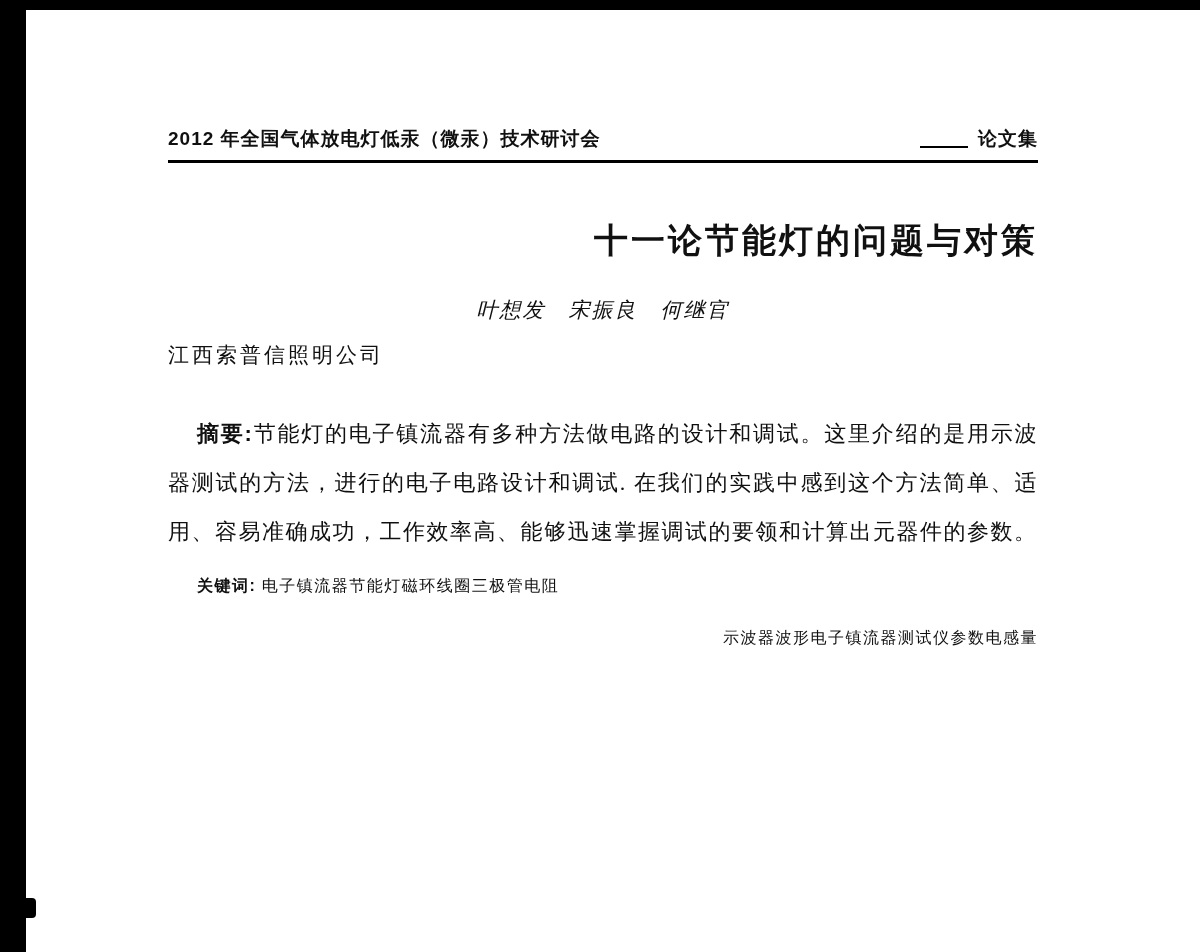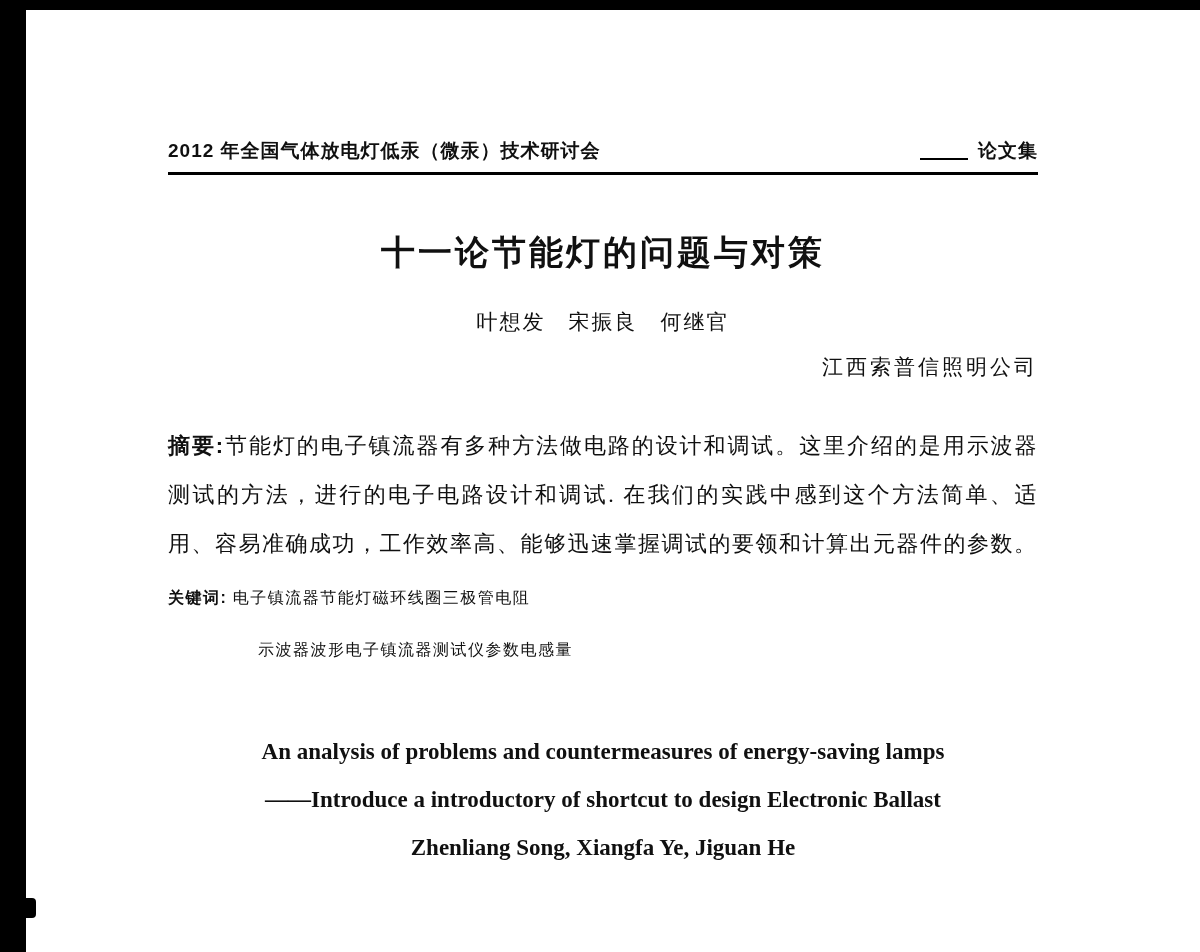--- a/index.html
+++ b/index.html
@@ -33,21 +33,21 @@
     position: absolute;
     left: 24px; top: 898px;
     width: 12px; height: 20px;
     background: #000;
     border-radius: 0 4px 4px 0;
   }
 
   .content {
     position: absolute;
     left: 168px;
-    top: 12px;
+    top: 0;
     width: 870px;
   }
 
   .header {
     margin-top: 126px;
     padding-bottom: 8px;
     border-bottom: 3px solid #000;
     display: flex;
     justify-content: space-between;
     align-items: flex-end;
@@ -63,21 +63,21 @@
   .underline-mark {
     display: inline-block;
     width: 48px;
     border-bottom: 2.5px solid #000;
     margin-right: 10px;
     height: 16px;
   }
 
   h1.paper-title {
     margin: 55px 0 0 0;
-    text-align: center;
+    text-align: right;
     font-family: "Liberation Sans", sans-serif;
     font-size: 34px;
     font-weight: bold;
     letter-spacing: 3px;
   }
 
   h2.paper-subtitle {
     margin: 30px 0 0 0;
     padding-left: 182px;
     text-align: center;
@@ -85,49 +85,52 @@
     font-size: 26px;
     font-weight: bold;
     letter-spacing: 1px;
   }
 
   .authors {
     margin-top: 32px;
     text-align: center;
     font-size: 21px;
     letter-spacing: 2px;
+    font-style: italic;
   }
 
   .affiliation {
     margin-top: 17px;
-    text-align: right;
+    text-align: left;
     font-size: 21px;
     letter-spacing: 3px;
   }
 
   .abstract {
     margin: 40px 0 0 0;
     font-size: 22px;
     line-height: 49px;
     text-align: justify;
     letter-spacing: 1.5px;
   }
   .label {
     font-family: "Liberation Sans", sans-serif;
     font-weight: bold;
+    margin-left: 29px;
   }
 
   .keywords {
     margin-top: 4px;
     font-size: 16px;
     line-height: 52px;
     letter-spacing: 1.5px;
   }
   .kw-line2 {
     padding-left: 90px;
+    text-align: right;
   }
 
   .english {
     margin-top: 52px;
     text-align: center;
     font-family: "Liberation Serif", serif;
     font-weight: bold;
     font-size: 23px;
     line-height: 48px;
   }
@@ -161,20 +164,15 @@
     <p class="abstract"><span class="label">摘要:</span><span>节能灯的电子镇流器有多种方法做电路的设计和调试。这里介绍的是用示波器测试的方法，进行的电子电路设计和调试. 在我们的实践中感到这个方法简单、适用、容易准确成功，工作效率高、能够迅速掌握调试的要领和计算出元器件的参数。</span></p>
 
     <div class="keywords">
       <div class="kw-line1">
         <span class="label">关键词:</span>
         <span>电子镇流器节能灯磁环线圈三极管电阻</span>
       </div>
       <div class="kw-line2">示波器波形电子镇流器测试仪参数电感量</div>
     </div>
 
-    <div class="english">
-      <div class="en-title">An analysis of problems and countermeasures of energy-saving lamps</div>
-      <div class="en-subtitle">——Introduce a introductory of shortcut to design Electronic Ballast</div>
-      <div class="en-authors">Zhenliang Song, Xiangfa Ye, Jiguan He</div>
-    </div>
 
   </div>
 </div>
 
 </body></html>

